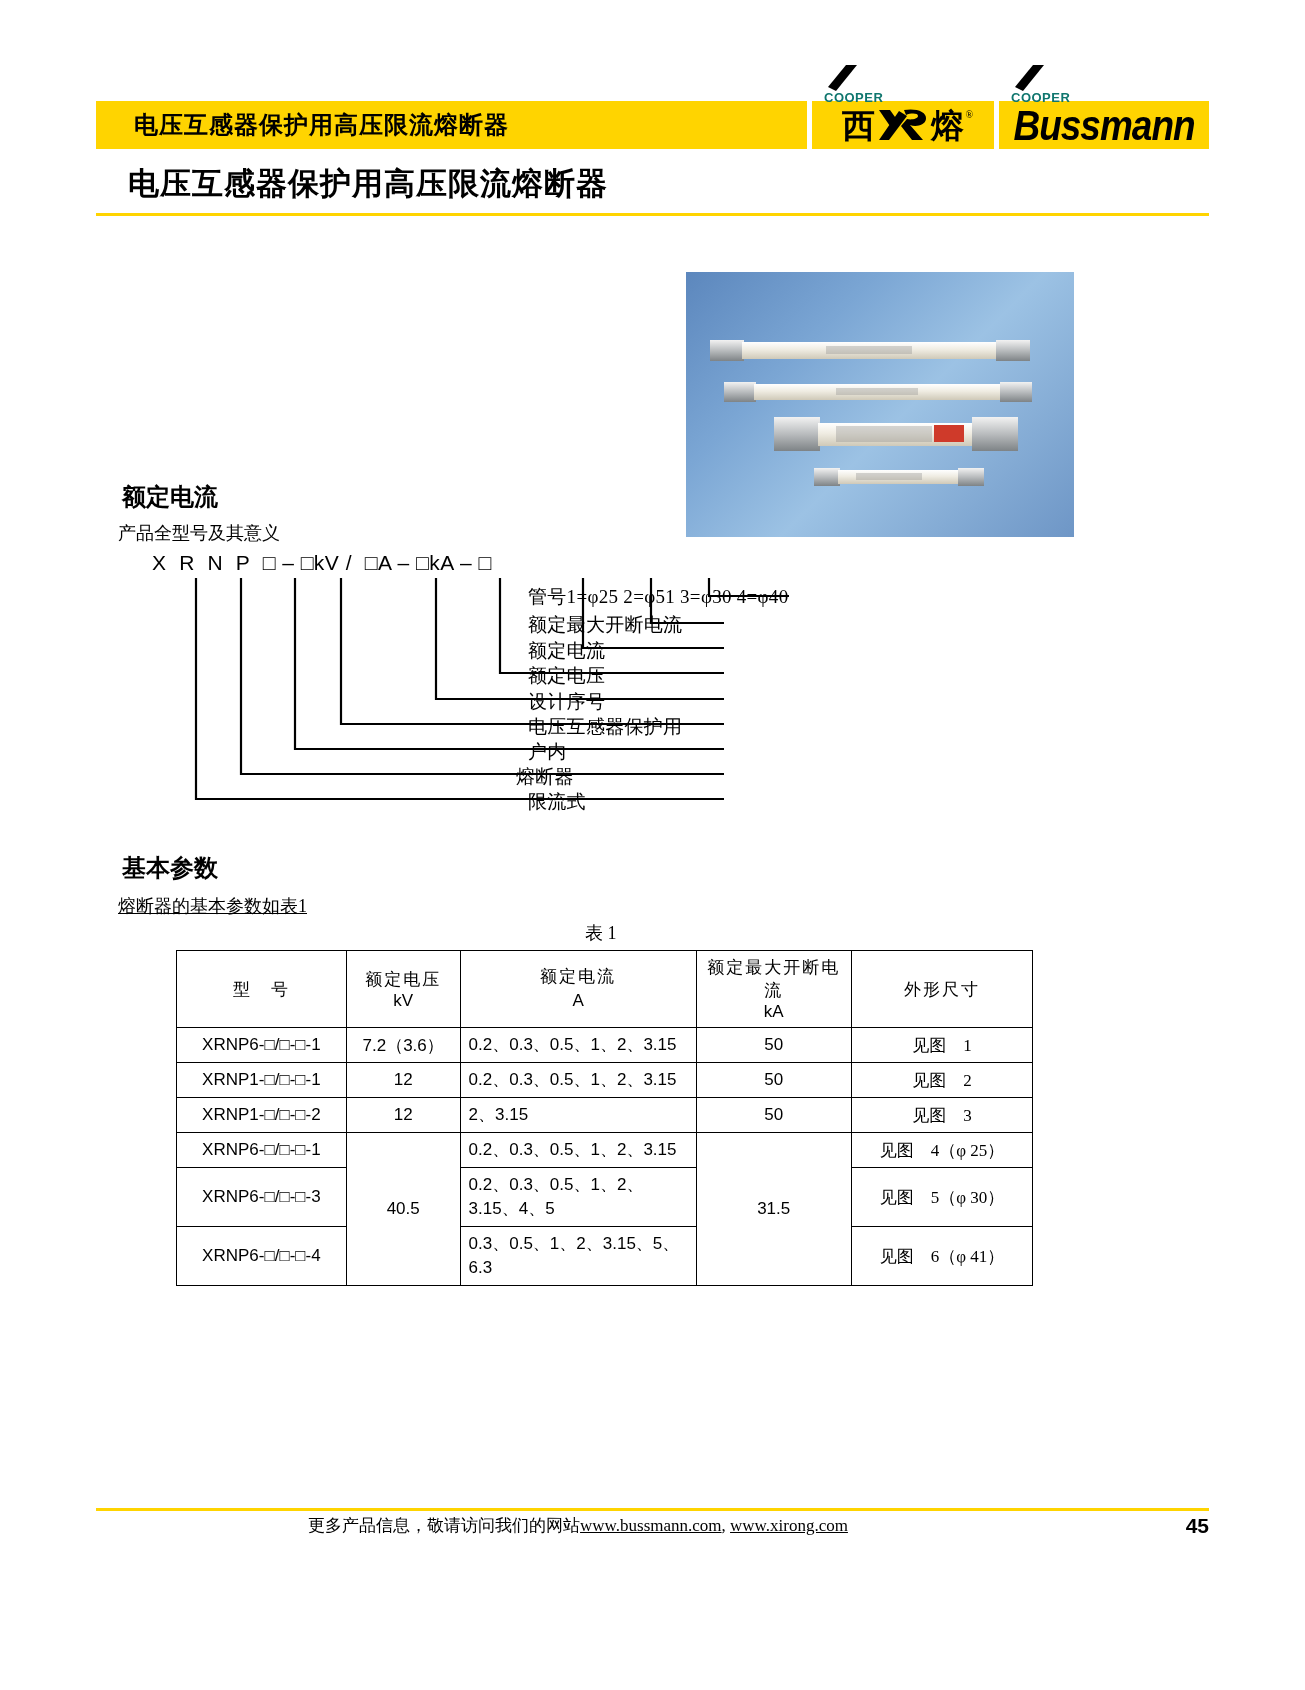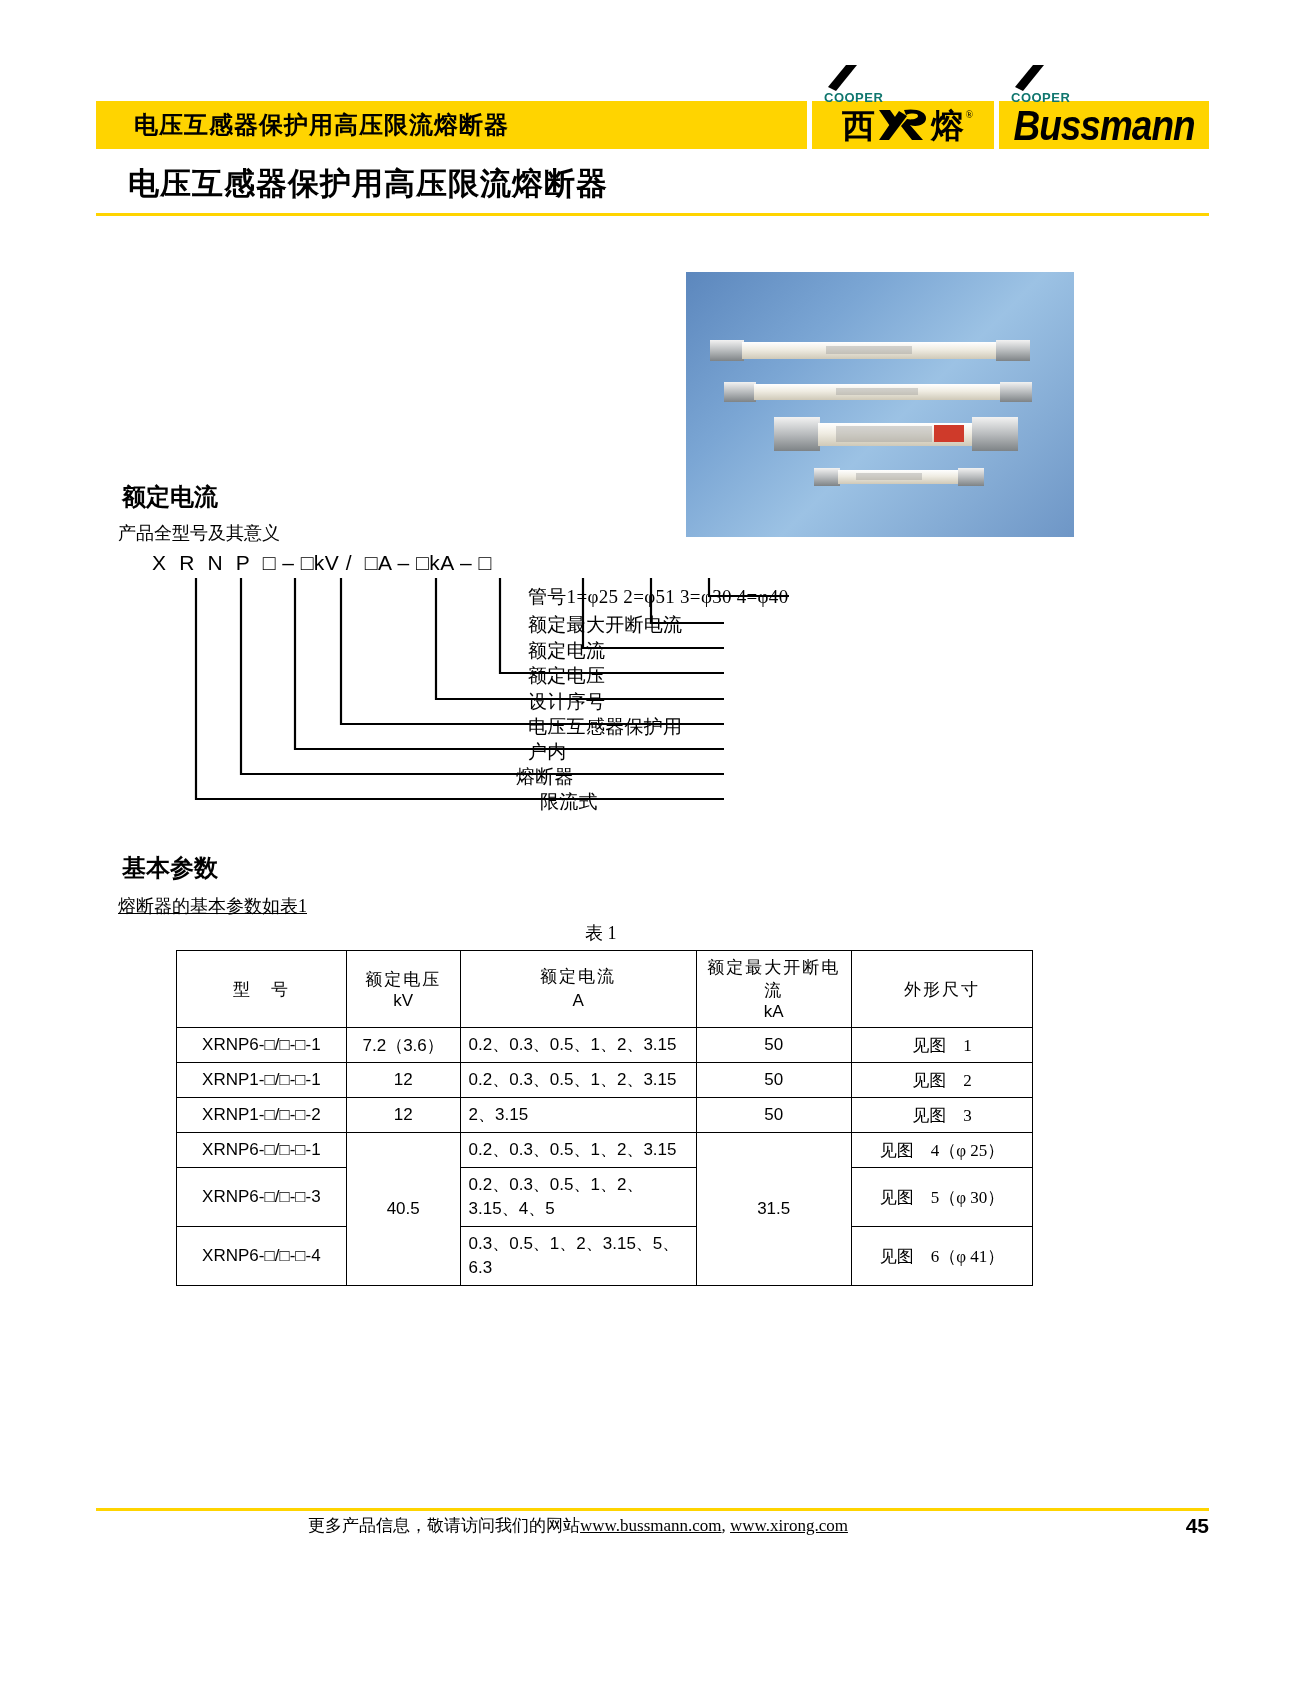--- a/index.html
+++ b/index.html
@@ -280,21 +280,21 @@
   </svg>
 
   <div class="dlabel" style="left:528px; top:584px;">管号1=φ25 2=φ51 3=φ30 4=φ40</div>
   <div class="dlabel" style="left:528px; top:612px;">额定最大开断电流</div>
   <div class="dlabel" style="left:528px; top:638px;">额定电流</div>
   <div class="dlabel" style="left:528px; top:663px;">额定电压</div>
   <div class="dlabel" style="left:528px; top:689px;">设计序号</div>
   <div class="dlabel" style="left:528px; top:714px;">电压互感器保护用</div>
   <div class="dlabel" style="left:528px; top:739px;">户内</div>
   <div class="dlabel" style="left:516px; top:764px;">熔断器</div>
-  <div class="dlabel" style="left:528px; top:789px;margin-left:12px;">限流式</div>
+  <div class="dlabel" style="left:528px; top:789px;">限流式</div>
 
   <div class="h-section" style="left:122px; top:852px;">基本参数</div>
   <div class="sub-line" style="left:118px; top:894px;text-decoration:underline;">熔断器的基本参数如表1</div>
 
   <div class="tbl-caption">表 1</div>
 
   <table class="spec">
     <thead>
       <tr>
         <th class="c-model">

